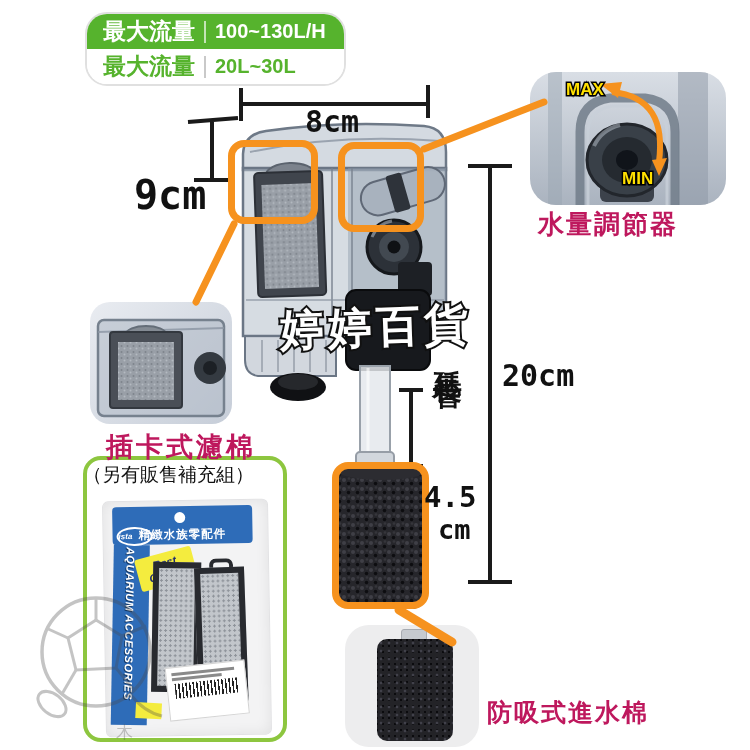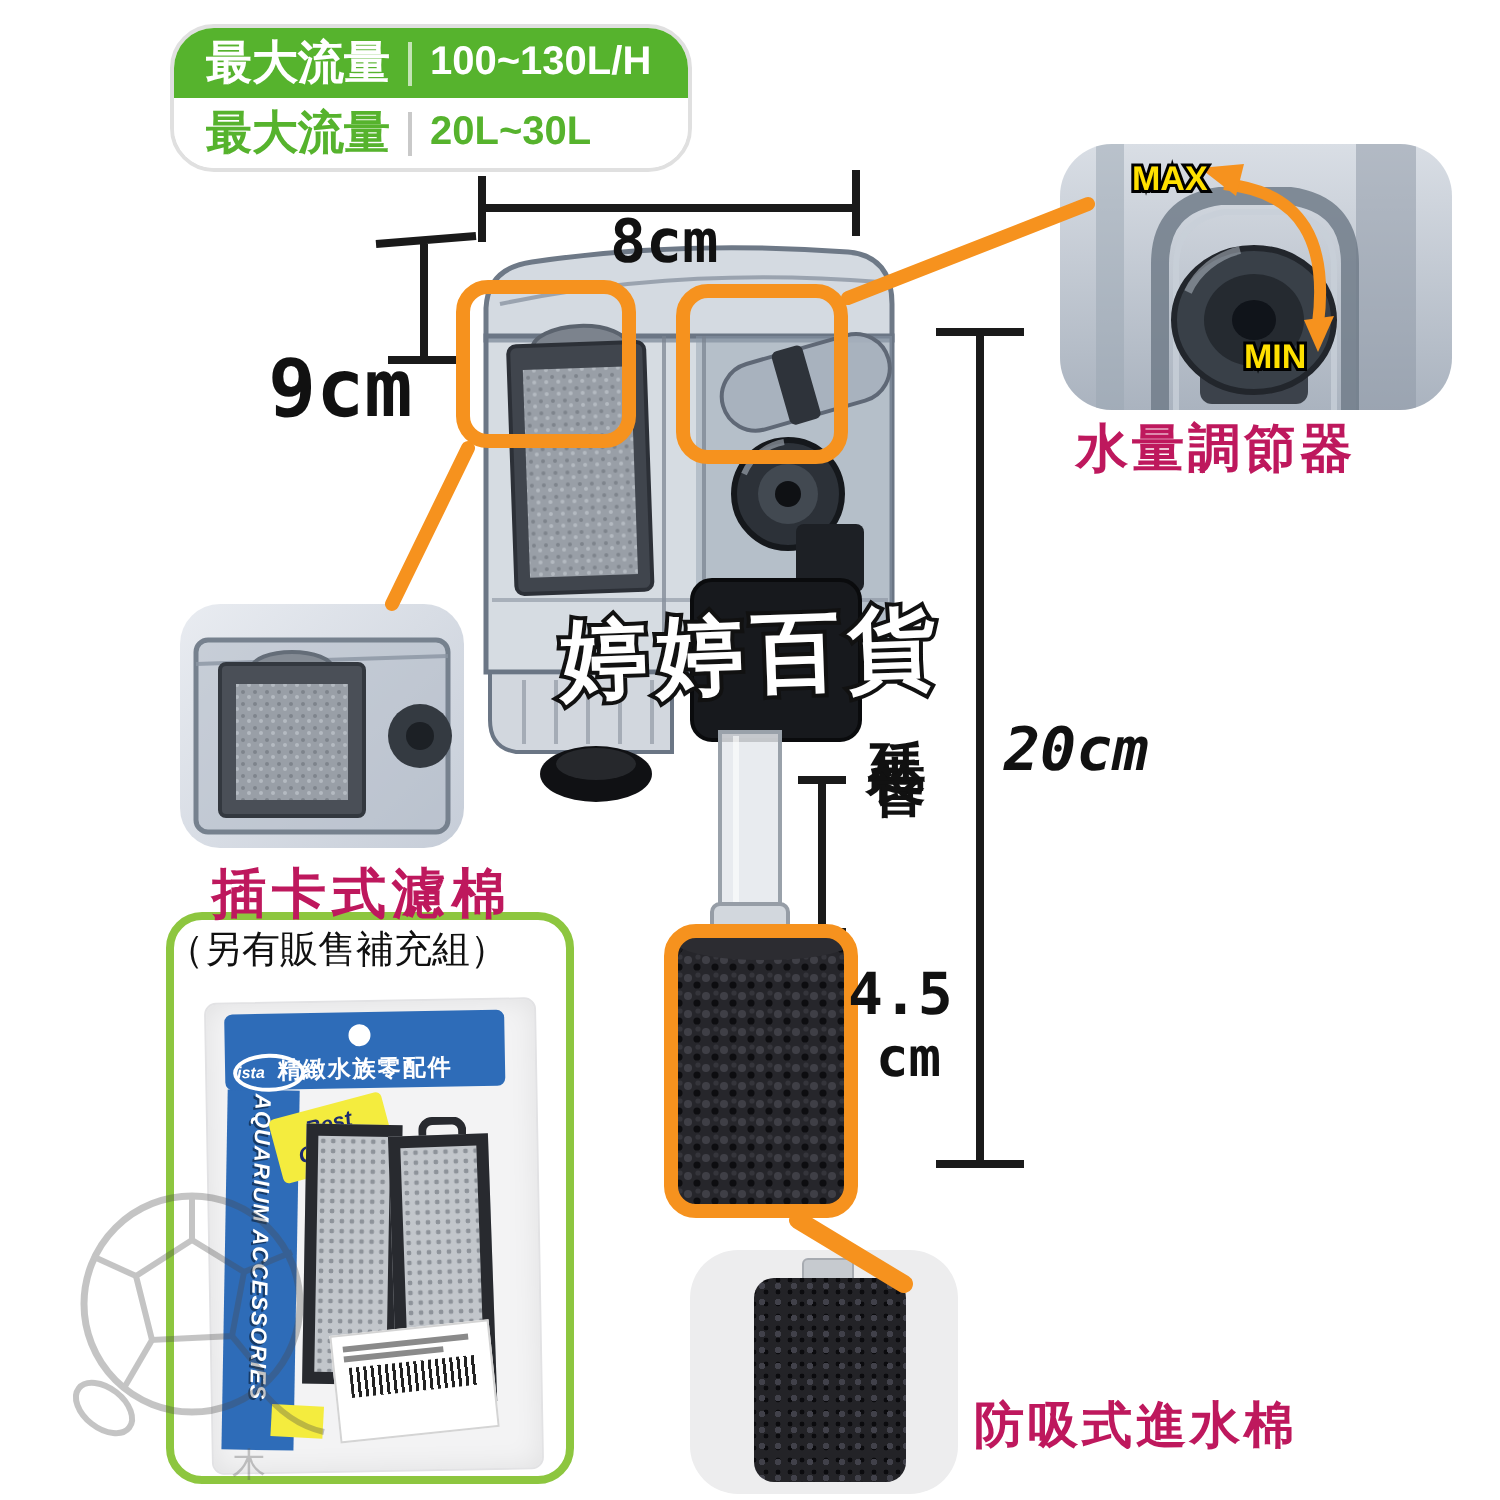--- a/index.html
+++ b/index.html
@@ -197,21 +197,21 @@
     </div>
     <div class="badge-row badge-row2">
       <span>最大流量</span>
       <span class="badge-div"></span>
       <span class="badge-val">20L~30L</span>
     </div>
   </div>
 
   <div class="dim" style="left:305px;top:64px;font-size:30px;">8cm</div>
   <div class="dim" style="left:134px;top:132px;font-size:40px;">9cm</div>
-  <div class="dim" style="left:502px;top:318px;font-size:30px;font-style:italic;">20cm</div>
+  <div class="dim" style="left:502px;top:318px;font-size:30px;">20cm</div>
   <div class="dim" style="left:424px;top:440px;font-size:29px;text-align:center;">4.5</div>
   <div class="dim" style="left:438px;top:474px;font-size:27px;">cm</div>
   <div class="vtext" style="left:428px;top:346px;">延長管</div>
 
   <div class="hot" style="left:228px;top:140px;width:76px;height:70px;"></div>
   <div class="hot" style="left:338px;top:142px;width:72px;height:76px;"></div>
   <div class="hot" style="left:332px;top:462px;width:83px;height:133px;"></div>
 
   <div class="card card-adjuster">
     <svg width="196" height="133" viewBox="0 0 196 133">

